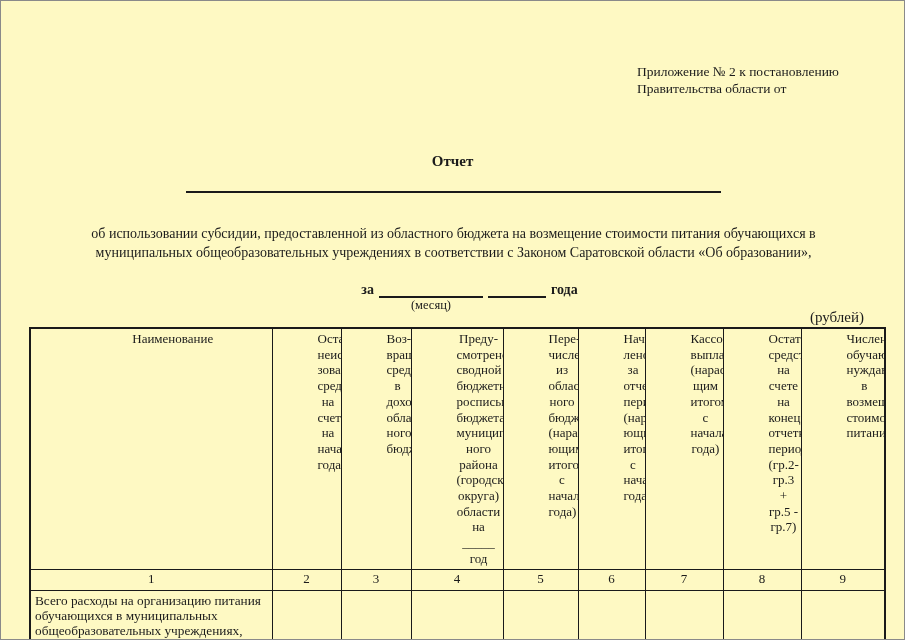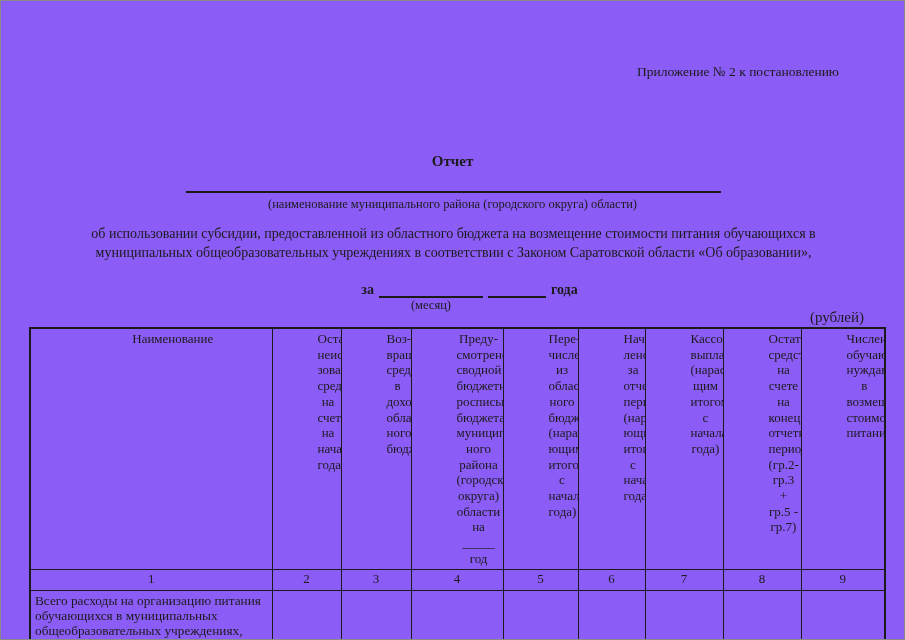--- a/index.html
+++ b/index.html
@@ -2,21 +2,21 @@
 <html><head>
 <meta charset="utf-8">
 <style>
   * { margin: 0; padding: 0; box-sizing: border-box; }
   html, body { background: #e8e8e8; }
   body { font-family: "Liberation Serif", serif; color: #1b1b1b; }
   .page {
     position: relative;
     width: 905px;
     height: 640px;
-    background: #8b5cf6;
+    background: #fef9c3;
     border: 1px solid #8a8a8a;
     overflow: hidden;
   }
   .appendix {
     position: absolute;
     left: 636px;
     top: 62px;
     font-size: 13.5px;
     line-height: 17px;
     white-space: nowrap;
@@ -138,27 +138,27 @@
     line-height: 15.2px;
   }
 </style>
 </head>
 <body>
 
 <div class="page">
 
   <div class="appendix">
     <div>Приложение № 2 к постановлению</div>
+    <div>Правительства области от</div>
   </div>
 
   <div class="doc-title">Отчет</div>
 
   <div class="name-line"></div>
 
-  <div class="name-caption">(наименование муниципального района (городского округа) области)</div>
 
   <div class="subtitle">об использовании субсидии, предоставленной из областного бюджета на возмещение стоимости питания обучающихся в муниципальных общеобразовательных учреждениях в соответствии с Законом Саратовской области «Об образовании»,</div>
 
   <div class="period">
     <span>за</span>
     <span class="blank1">
       <span class="month-caption">(месяц)</span>
     </span>
     <span class="blank2"></span>
     <span>года</span>

